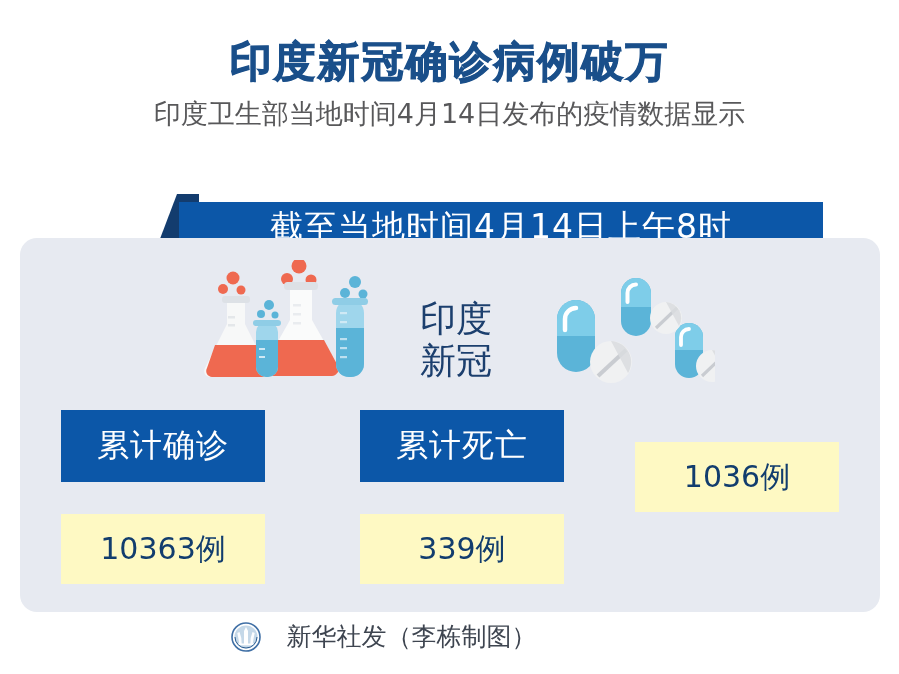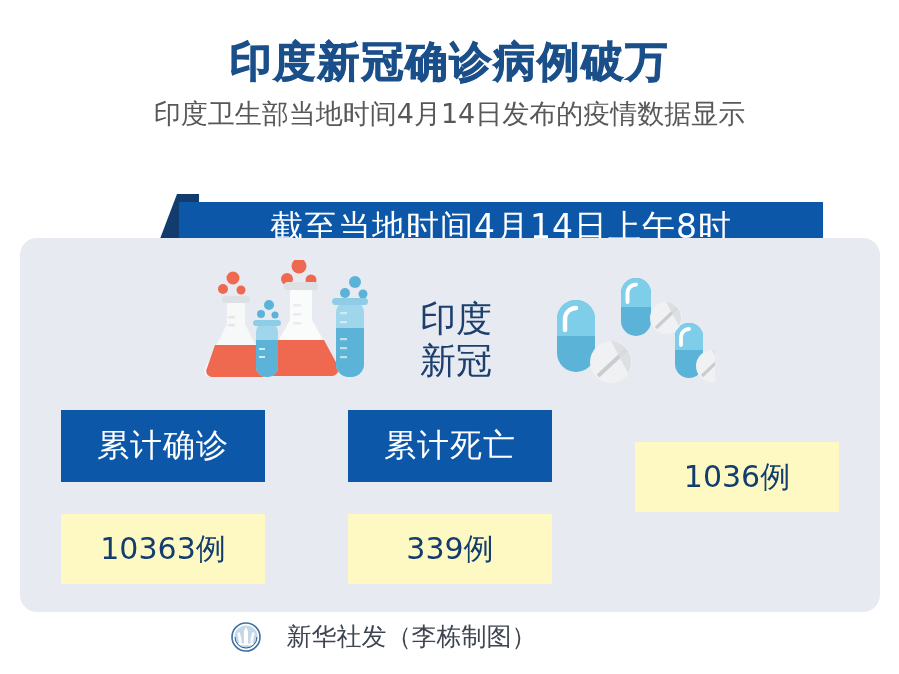--- a/index.html
+++ b/index.html
@@ -130,21 +130,21 @@
     width: 860px;
     height: 200px;
   }
   .stat-col {
     position: absolute;
     width: 204px;
     top: 0;
     margin-top: 12px;
   }
   .stat-col.c0 { left: 41px; }
-  .stat-col.c1 { left: 328px; }
+  .stat-col.c1 { left: 340px; }
   .stat-col.c2 { left: 615px; }
 
   .stat-head {
     height: 72px;
     background: #0c57a8;
     display: flex;
     align-items: center;
     justify-content: center;
     color: #ffffff;
     font-size: 32px;

